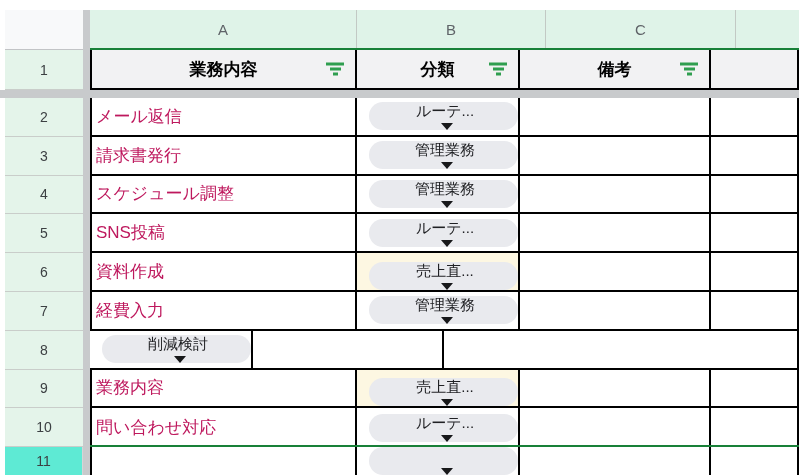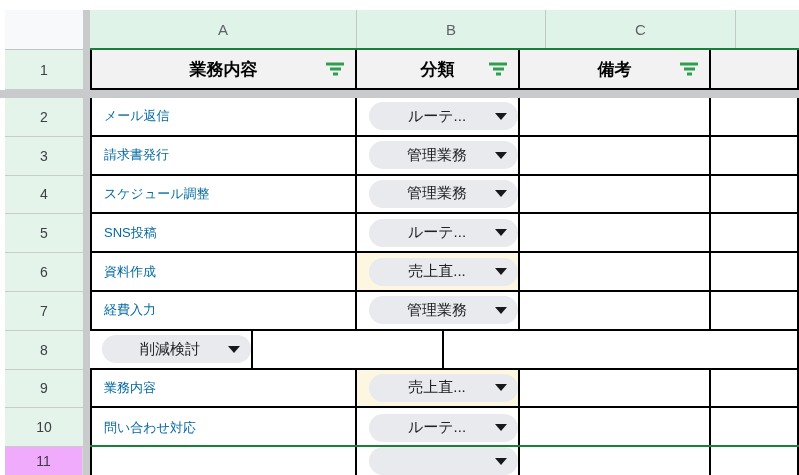--- a/index.html
+++ b/index.html
@@ -16,21 +16,21 @@
   .col-band .bB{width:189px;}
   .col-band .bC{width:190px;}
   .col-band .bD{flex:1;border-right:none;}
 
   
   .gutter{position:absolute;left:5px;top:50px;width:78px;bottom:0;display:flex;flex-direction:column;}
   .gcell{box-sizing:border-box;background:#e4f4ea;border-bottom:1px solid #c9cdca;display:flex;align-items:center;justify-content:center;color:#3c4043;font-size:14px;}
   .gcell.g1{height:40px;}
   .gspacer{height:8px;background:transparent;}
   .gcell.gbody{height:38.8px;}
-  .gcell.g11{flex:1;background:#f0abfc;border-bottom:none;border-right:1px solid #d4d6d8;text-align:center;}
+  .gcell.g11{flex:1;background:#5eead4;border-bottom:none;border-right:1px solid #d4d6d8;text-align:center;}
 
   
   .vstrip{position:absolute;left:83px;top:10px;width:7px;bottom:0;background:#c8cacc;z-index:3;}
   .hstrip{position:absolute;left:0;top:90px;height:8px;right:0;background:#c8cacc;z-index:3;}
 
   
   .grid{position:absolute;left:90px;top:50px;right:0;bottom:0;}
   .row{display:flex;}
   .row .cell{box-sizing:border-box;background:#ffffff;border-right:2px solid #000;position:relative;display:flex;align-items:center;}
   .row .cA{width:267px;border-left:2px solid #000;}
@@ -38,25 +38,25 @@
   .row .cC{width:191px;}
   .row .cD{flex:1;border-right:2px solid #000;}
   .hrow{height:40px;}
   .hrow .cell{background:#f2f2f3;border-bottom:2px solid #000;justify-content:center;}
   .hlabel{font-weight:bold;font-size:17px;color:#000;}
   .brow{height:38.8px;}
   .brow .cell{border-bottom:2px solid #000;}
   .brow.last .cell{border-bottom:none;}
   .row11{position:absolute;left:0;right:0;top:397.2px;bottom:0;}
   .row11 .cell{border-bottom:none;}
-  .task{font-size:13px;color:#0369a1;padding-left:12px;white-space:nowrap;overflow:hidden;}
-  .cell.hl{background:#fdf7e2;}
-
-  
-  .chip{margin-left:12px;width:152px;height:28px;background:#e9eaee;border-radius:14px;display:flex;align-items:center;box-sizing:border-box;padding:0 11px 0 14px;}
+  .task{font-size:17px;color:#be185d;padding-left:4px;white-space:nowrap;overflow:hidden;}
+  .cell.hl{background:#fdf7e2;align-items:flex-end;}
+
+  
+  .chip{margin-left:12px;width:152px;height:28px;background:#e9eaee;border-radius:14px;display:flex;align-items:center;box-sizing:border-box;padding:0 11px 0 14px;flex-direction:column;}
   .chip-label{font-size:15px;color:#202124;white-space:nowrap;overflow:hidden;flex:1;text-align:center;}
   .chip-arrow{width:0;height:0;border-left:6px solid transparent;border-right:6px solid transparent;border-top:7px solid #17181a;margin-left:4px;flex:none;}
 
   
   .ficon{position:absolute;right:10px;top:50%;transform:translateY(-50%);width:20px;height:13px;display:flex;flex-direction:column;align-items:center;justify-content:space-between;}
   .ficon .b1{width:18px;height:3px;background:#2f9e4f;}
   .ficon .b2{width:11px;height:3px;background:#2f9e4f;}
   .ficon .b3{width:5px;height:3px;background:#2f9e4f;}
 
   

